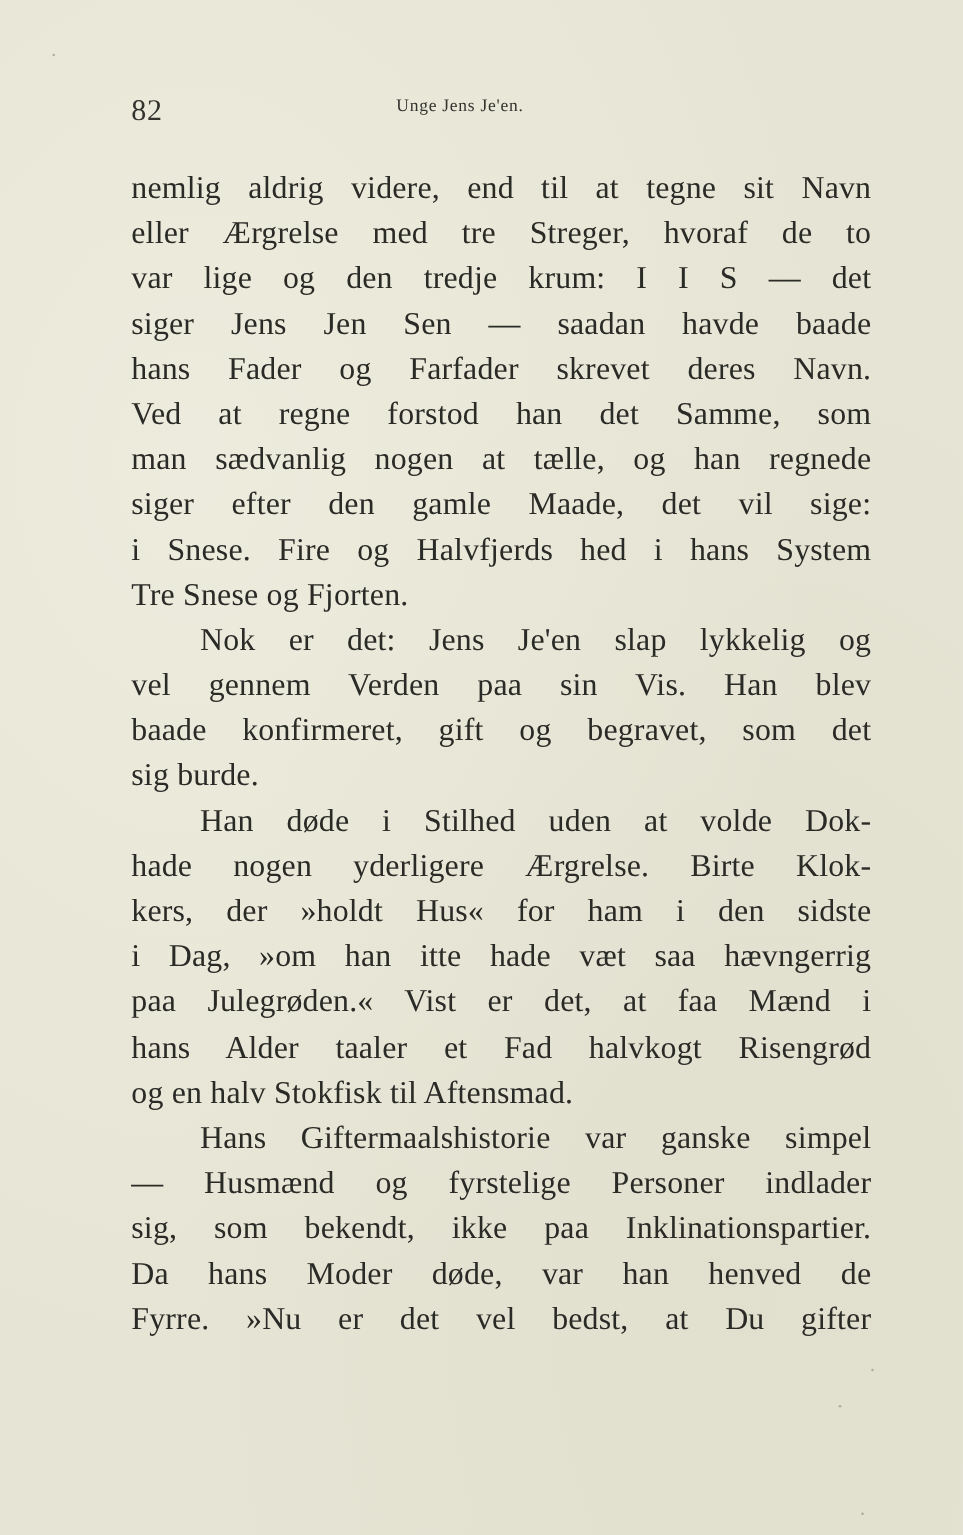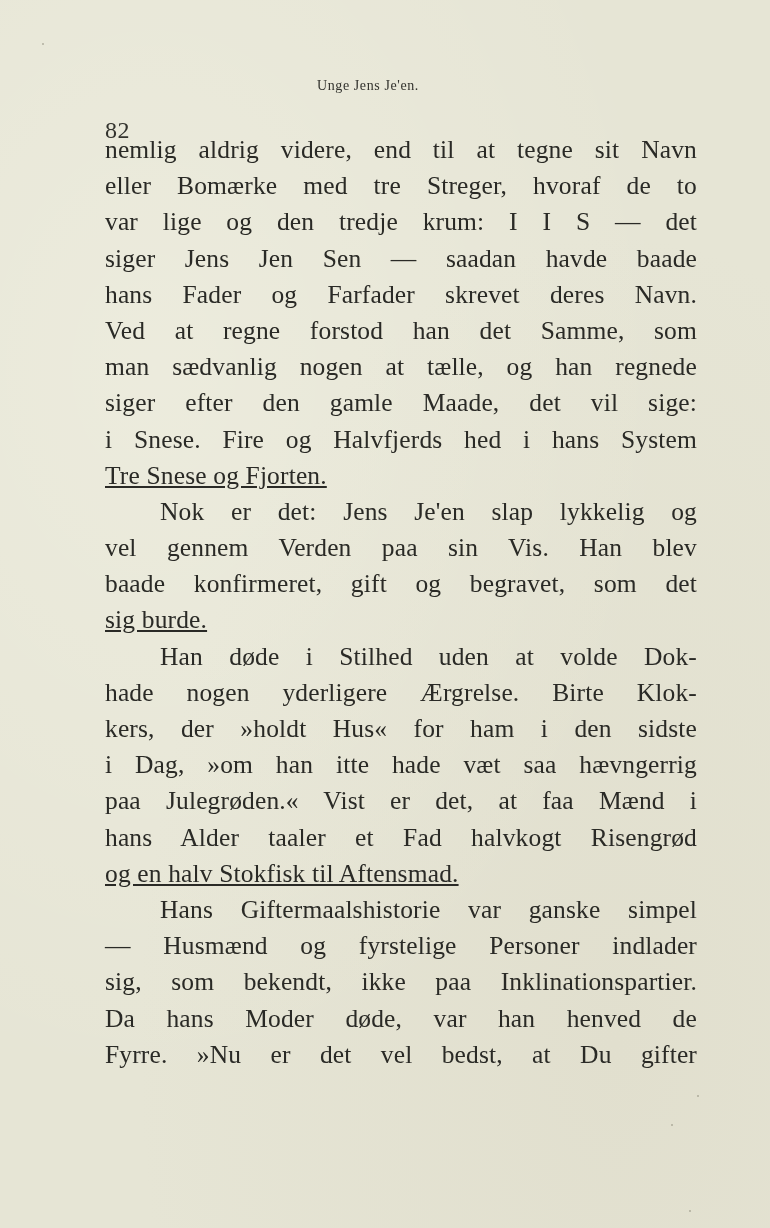--- a/index.html
+++ b/index.html
@@ -31,21 +31,20 @@
       width: 592px;
       height: 30px;
     }
     .page-number {
       position: absolute;
       left: 0;
       top: 0;
       font-size: 24px;
       letter-spacing: 0.5px;
       color: #33332e;
-      margin-top: 41px;
     }
     .header-title {
       position: absolute;
       left: 212px;
       top: 2px;
       font-size: 14px;
       letter-spacing: 0.6px;
       color: #33332e;
     }
     .body-text {
@@ -59,21 +58,20 @@
     }
     .line {
       display: block;
       height: 36.2px;
       white-space: nowrap;
       text-align: justify;
       text-align-last: justify;
     }
     .line.last {
       text-align-last: left;
-      text-decoration: underline;
     }
     .line.indent {
       padding-left: 55px;
     }
     .speck {
       position: absolute;
       width: 2px;
       height: 2px;
       border-radius: 50%;
       background: #8a8878;
@@ -85,21 +83,21 @@
 
 <div class="page">
   <div class="running-head">
     <span class="page-number">82</span>
     <span class="header-title">Unge Jens Je'en.</span>
   </div>
 
   <div class="body-text">
 
     <span class="line">nemlig aldrig videre, end til at tegne sit Navn</span>
-    <span class="line">eller Bomærke med tre Streger, hvoraf de to</span>
+    <span class="line">eller Ærgrelse med tre Streger, hvoraf de to</span>
     <span class="line">var lige og den tredje krum: I I S — det</span>
     <span class="line">siger Jens Jen Sen — saadan havde baade</span>
     <span class="line">hans Fader og Farfader skrevet deres Navn.</span>
     <span class="line">Ved at regne forstod han det Samme, som</span>
     <span class="line">man sædvanlig nogen at tælle, og han regnede</span>
     <span class="line">siger efter den gamle Maade, det vil sige:</span>
     <span class="line">i Snese. Fire og Halvfjerds hed i hans System</span>
     <span class="line last">Tre Snese og Fjorten.</span>
 
     <span class="line indent">Nok er det: Jens Je'en slap lykkelig og</span>

